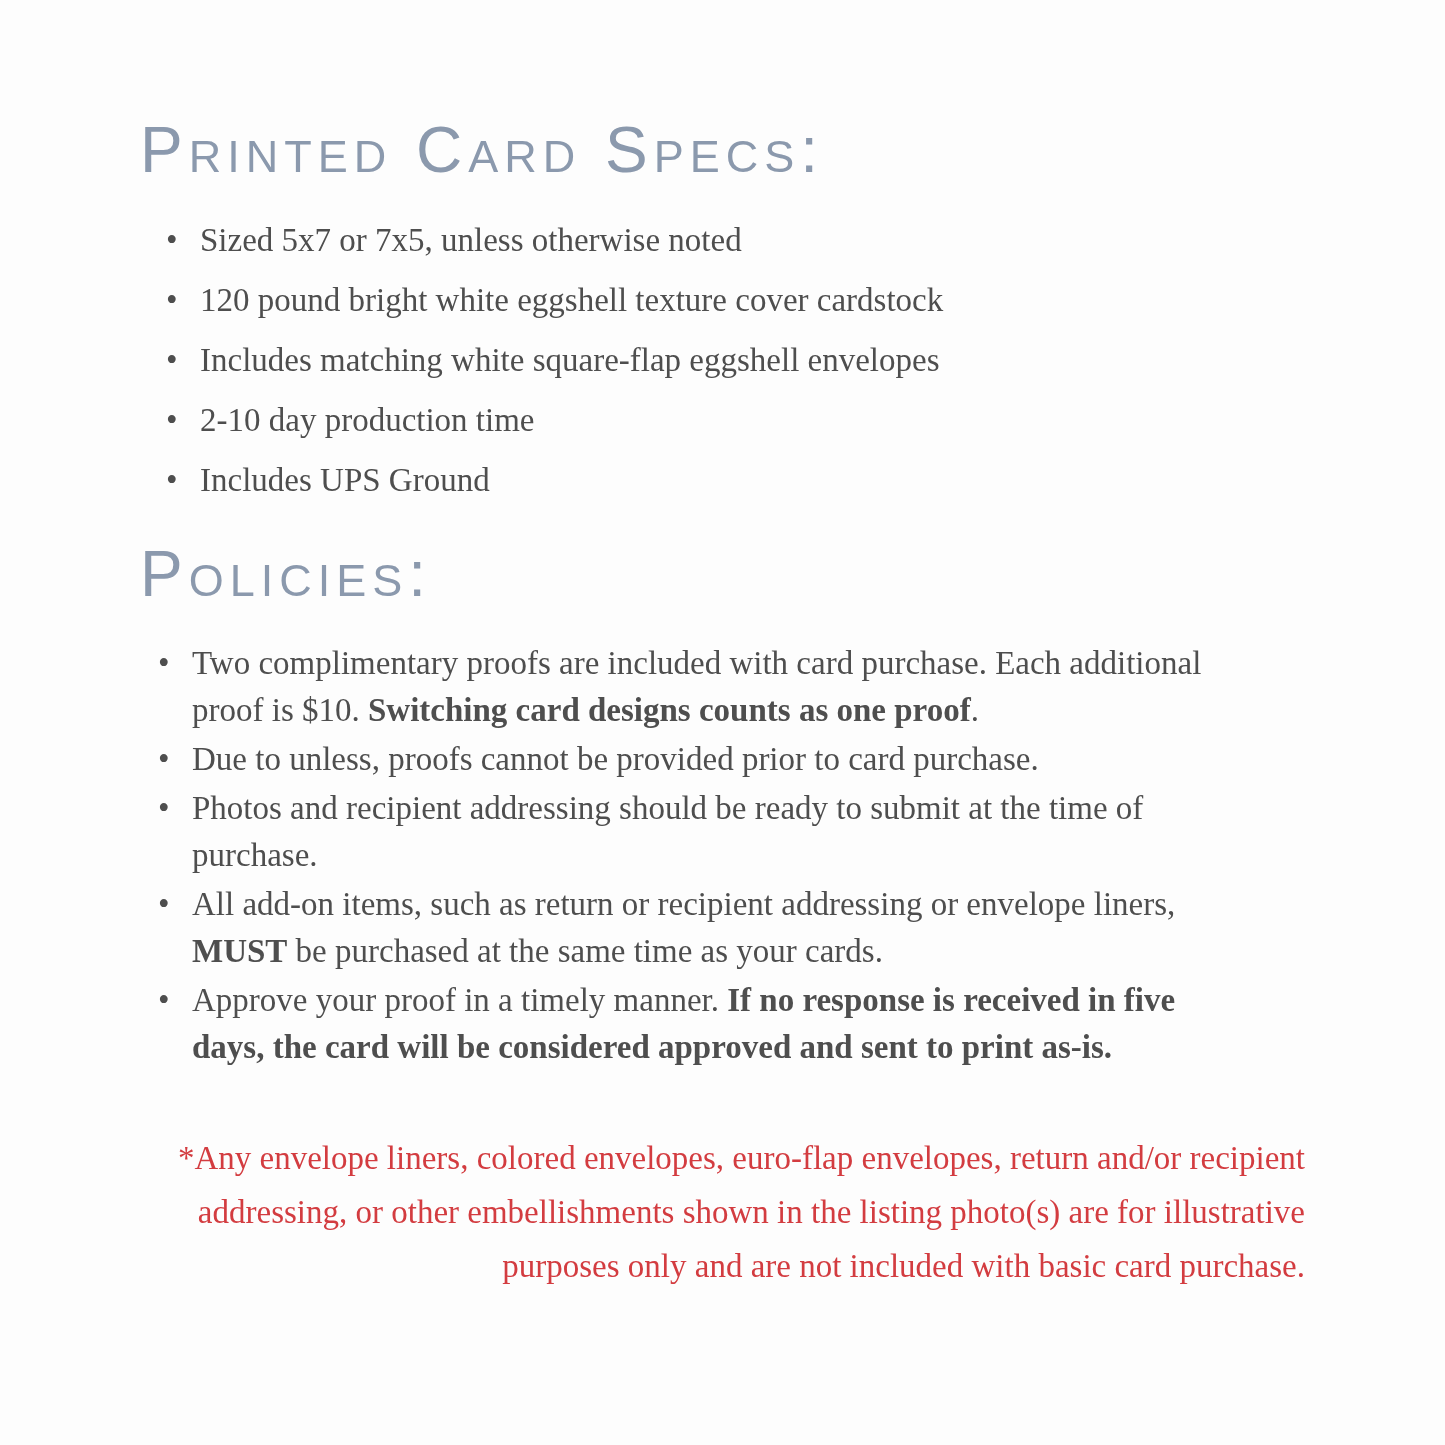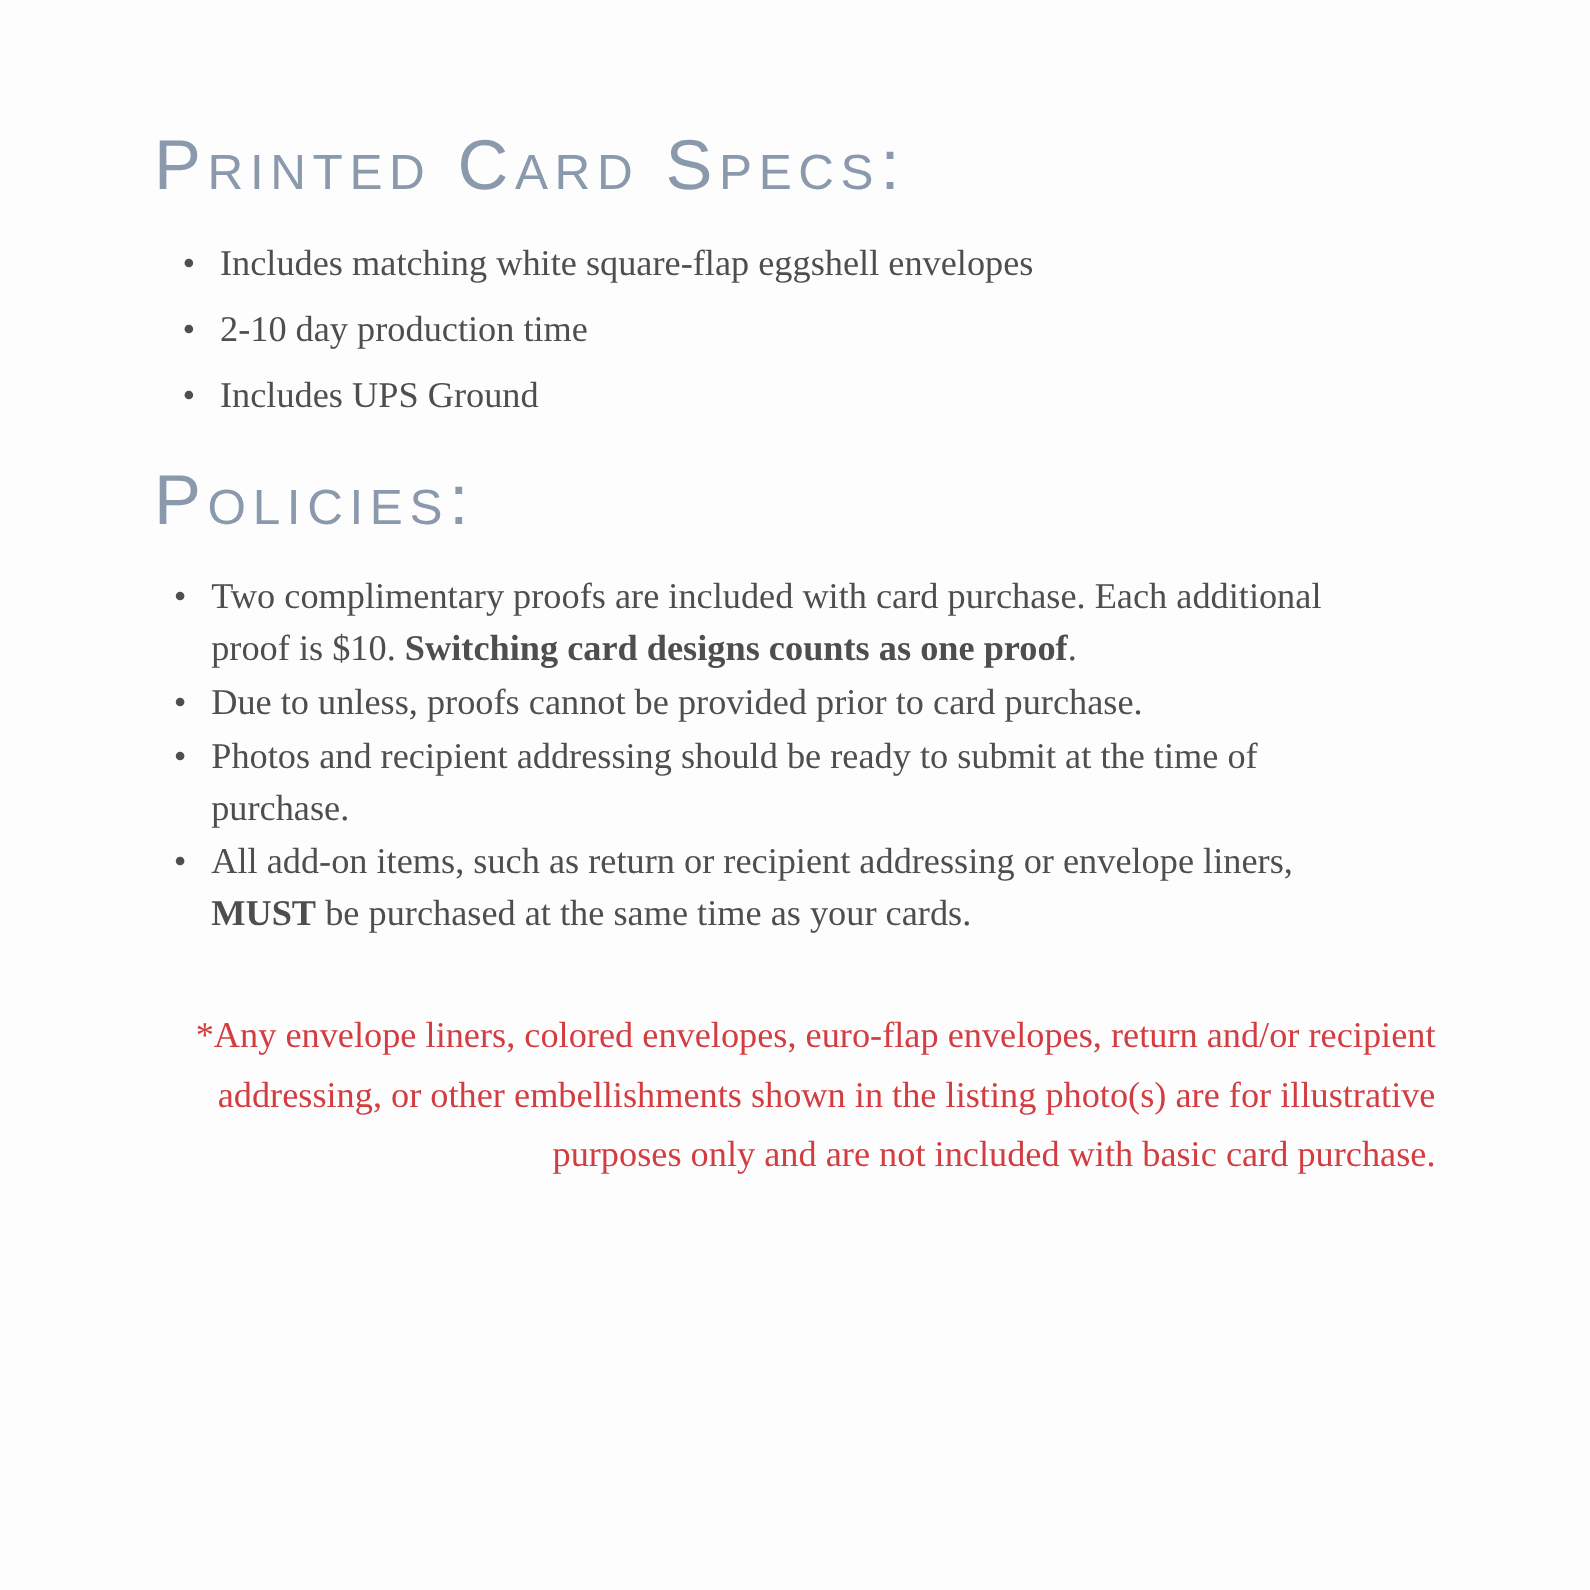--- a/index.html
+++ b/index.html
@@ -73,28 +73,31 @@
     color: var(--red, #d33c40);
   }
 </style>
 </head>
 <body>
 
 <div class="page">
   <h1 class="heading">Printed Card Specs:</h1>
 
   <ul class="list specs-list">
+      <li><span>Sized 5x7 or 7x5, unless otherwise noted</span></li>
+      <li><span>120 pound bright white eggshell texture cover cardstock</span></li>
       <li><span>Includes matching white square-flap eggshell envelopes</span></li>
       <li><span>2-10 day production time</span></li>
       <li><span>Includes UPS Ground</span></li>
     </ul>
 
   <h1 class="heading second">Policies:</h1>
 
   <ul class="list policies-list">
       <li><span>Two complimentary proofs are included with card purchase. Each additional proof is $10. </span><span class="bold">Switching card designs counts as one proof</span><span>.</span></li>
       <li><span>Due to unless, proofs cannot be provided prior to card purchase.</span></li>
       <li><span>Photos and recipient addressing should be ready to submit at the time of purchase.</span></li>
       <li><span>All add-on items, such as return or recipient addressing or envelope liners, </span><span class="bold">MUST</span><span> be purchased at the same time as your cards.</span></li>
+      <li><span>Approve your proof in a timely manner. </span><span class="bold">If no response is received in five days, the card will be considered approved and sent to print as-is.</span></li>
     </ul>
 
   <p class="disclaimer">*Any envelope liners, colored envelopes, euro-flap envelopes, return and/or recipient addressing, or other embellishments shown in the listing photo(s) are for illustrative purposes only and are not included with basic card purchase.</p>
 </div>
 
 </body></html>

